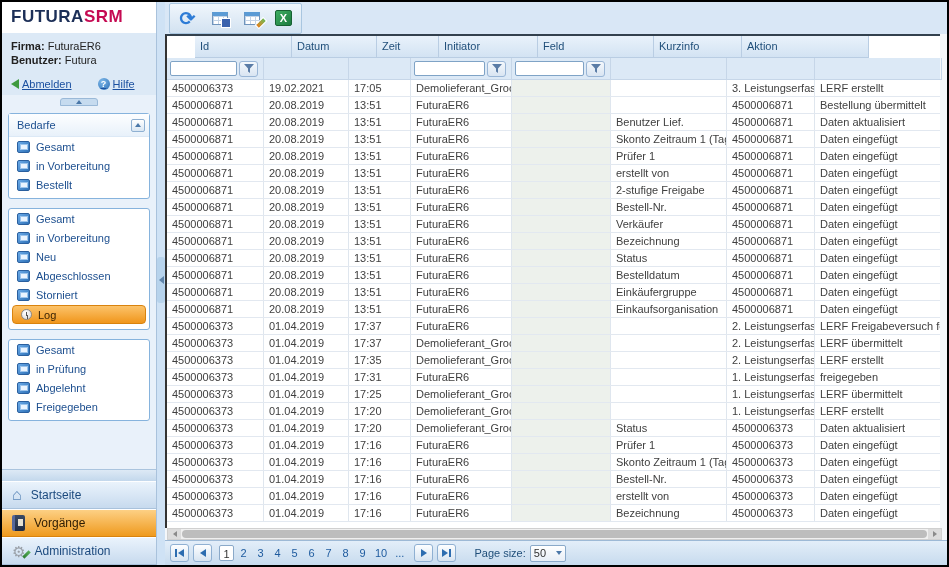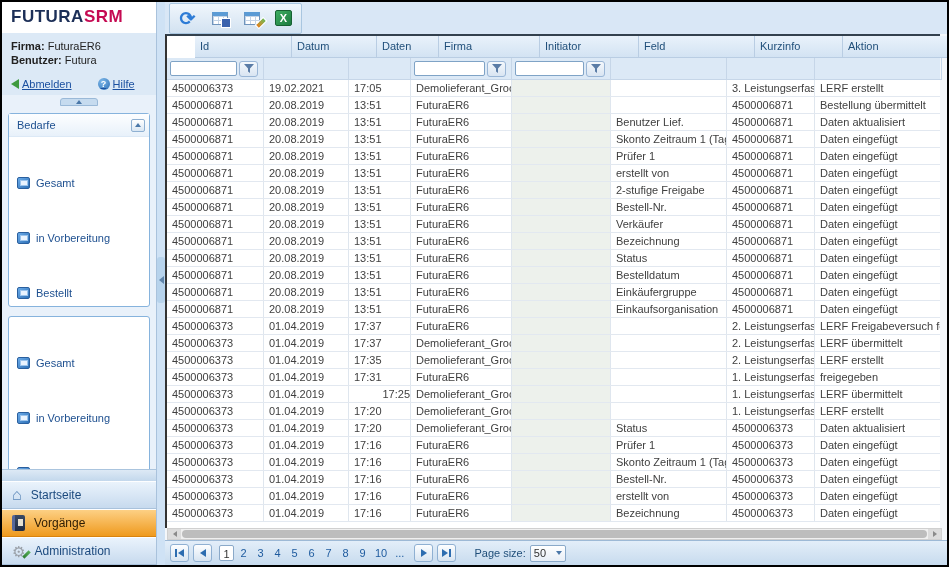--- a/index.html
+++ b/index.html
@@ -19,21 +19,21 @@
   .ic-logout { display:inline-block; width:0; height:0; border-top:5px solid transparent; border-bottom:5px solid transparent; border-right:8px solid #3f9b3f; position:relative; }
   .ic-help { display:inline-block; width:12px; height:12px; border-radius:50%; background:radial-gradient(circle at 35% 30%, #7db8ea, #2d6fb4); color:#fff; font-size:9px; font-weight:bold; text-align:center; line-height:12px; }
   .ic-help::after { content:"?"; }
   .collapse-tab { width:38px; height:8px; margin:3px auto 2px auto; background:#c6dbef; border:1px solid #9ab9d8; border-radius:3px 3px 0 0; display:flex; align-items:center; justify-content:center; }
   .tri-up-sm { width:0; height:0; border-left:3px solid transparent; border-right:3px solid transparent; border-bottom:4px solid #4a77a8; }
 
   .groups { flex:1; padding:5px 6px; overflow:hidden; }
   .group-box { background:#fff; border:1px solid #86b3dd; border-radius:3px; margin-bottom:9px; padding-bottom:4px; }
   .group-header { height:23px; display:flex; align-items:center; justify-content:space-between; padding:0 4px 0 8px; font-size:11px; color:#1d4f8f; background:linear-gradient(180deg,#fdfeff,#e8f1fa); border-bottom:1px solid #dce9f6; }
   .group-collapse { width:14px; height:13px; background:linear-gradient(180deg,#fff,#d9e6f3); border:1px solid #8fb0d2; border-radius:2px; display:flex; align-items:center; justify-content:center; cursor:pointer; }
-  .group-item { height:19px; display:flex; align-items:center; gap:6px; padding-left:8px; font-size:11px; color:#1d4f8f; cursor:pointer;margin-top:36px; }
+  .group-item { height:19px; display:flex; align-items:center; gap:6px; padding-left:8px; font-size:11px; color:#1d4f8f; cursor:pointer; }
   .group-item.sel { background:linear-gradient(180deg,#fcc36a,#f0961c); border:1px solid #d9830e; border-radius:4px; margin:1px 3px; color:#3a2405; }
   .ic-query { width:13px; height:12px; border:1px solid #2a5f9e; border-radius:2px; background:linear-gradient(135deg,#6aaae8,#2f72b8); position:relative; flex:none; }
   .ic-query::after { content:""; position:absolute; left:2px; top:2px; width:6px; height:4px; background:#eaf4ff; border:1px solid #9cc4ec; }
   .ic-clock { width:11px; height:11px; border:1px solid #8a8a8a; border-radius:50%; background:radial-gradient(circle at 35% 30%, #fff, #d5d5d5); position:relative; flex:none; }
   .ic-clock::after { content:""; position:absolute; left:4px; top:2px; width:1px; height:4px; background:#555; box-shadow:1px 3px 0 #555; }
 
   .nav-sep { height:12px; background:linear-gradient(180deg,#dde9f5,#c3d8ec); border-top:1px solid #aac4de; }
   .bottom-nav .nav-item { height:28px; display:flex; align-items:center; gap:9px; padding-left:10px; font-size:12px; color:#1c4a7e; background:linear-gradient(180deg,#eaf3fc,#c7daee); border-top:1px solid #fdfeff; border-bottom:1px solid #a9c2dc; cursor:pointer; }
   .bottom-nav .nav-item.active { background:linear-gradient(180deg,#fdd084,#ef9a1e); border-bottom:1px solid #d9830e; color:#2e1c03; }
   .ic-home { font-size:16px; color:#5b87b8; line-height:16px; }
@@ -226,22 +226,21 @@
             <span class="ic-excel"></span>
           </div>
         </div>
     </div>
 
     <div class="grid-wrap">
       <div class="grid">
         <div class="thead" id="thead-row">
             <div class="th" style="width: 97px;">Id</div>
             <div class="th" style="width: 85px;">Datum</div>
-            <div class="th" style="width: 62px;">Daten</div>
-            <div class="th" style="width: 101px;">Firma</div>
+            <div class="th" style="width: 62px;">Zeit</div>
             <div class="th" style="width: 99px;">Initiator</div>
             <div class="th" style="width: 116px;">Feld</div>
             <div class="th" style="width: 88px;">Kurzinfo</div>
             <div class="th" style="width: 127px;">Aktion</div>
           </div>
         <div class="tfilter" id="tfilter-row">
             <div class="fcell" style="width: 97px;">
               <input style="width: 67px;">
               <span class="fbtn">
                 <svg width="10" height="10" viewBox="0 0 10 10">
@@ -448,21 +447,21 @@
               <div class="td" style="width: 62px;">17:31</div>
               <div class="td" style="width: 101px;">FuturaER6</div>
               <div class="td initiator" style="width: 99px;"></div>
               <div class="td" style="width: 116px;"></div>
               <div class="td" style="width: 88px;">1. Leistungserfassung</div>
               <div class="td" style="width: 127px;">freigegeben</div>
             </div>
             <div class="trow">
               <div class="td" style="width: 97px;">4500006373</div>
               <div class="td" style="width: 85px;">01.04.2019</div>
-              <div class="td" style="width: 62px; text-align: right;">17:25</div>
+              <div class="td" style="width: 62px;">17:25</div>
               <div class="td" style="width: 101px;">Demolieferant_Grochowsk</div>
               <div class="td initiator" style="width: 99px;"></div>
               <div class="td" style="width: 116px;"></div>
               <div class="td" style="width: 88px;">1. Leistungserfassung</div>
               <div class="td" style="width: 127px;">LERF übermittelt</div>
             </div>
             <div class="trow">
               <div class="td" style="width: 97px;">4500006373</div>
               <div class="td" style="width: 85px;">01.04.2019</div>
               <div class="td" style="width: 62px;">17:20</div>

